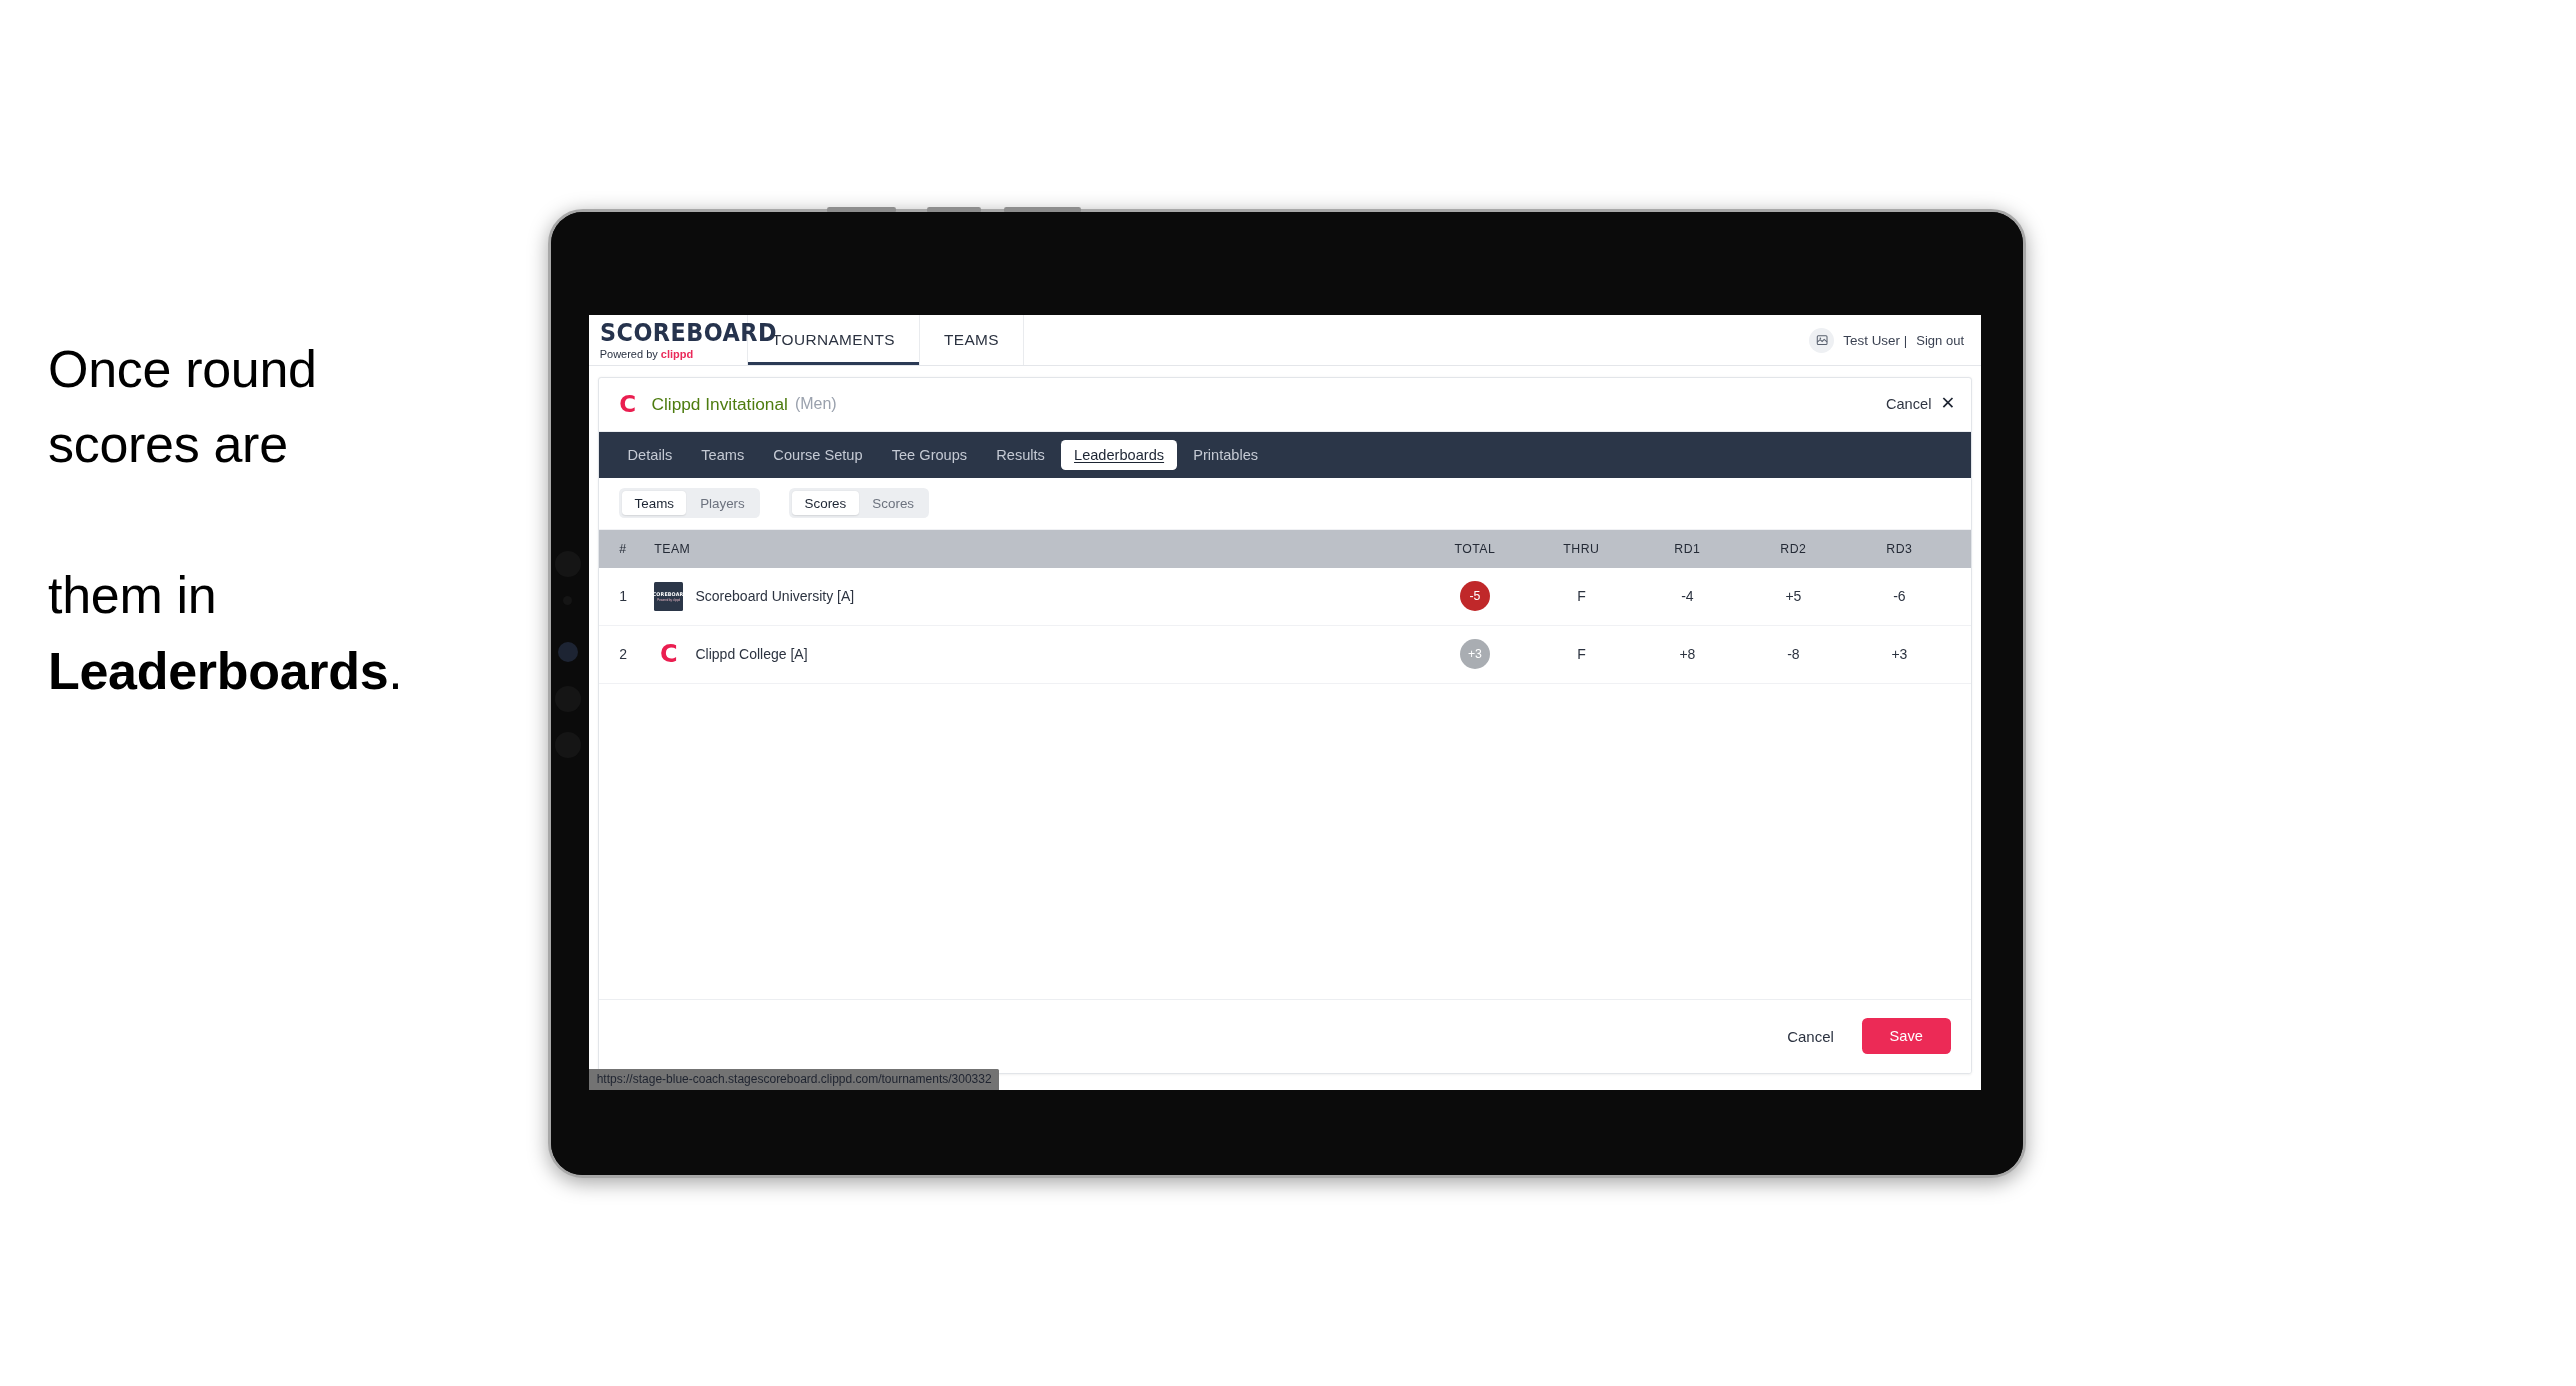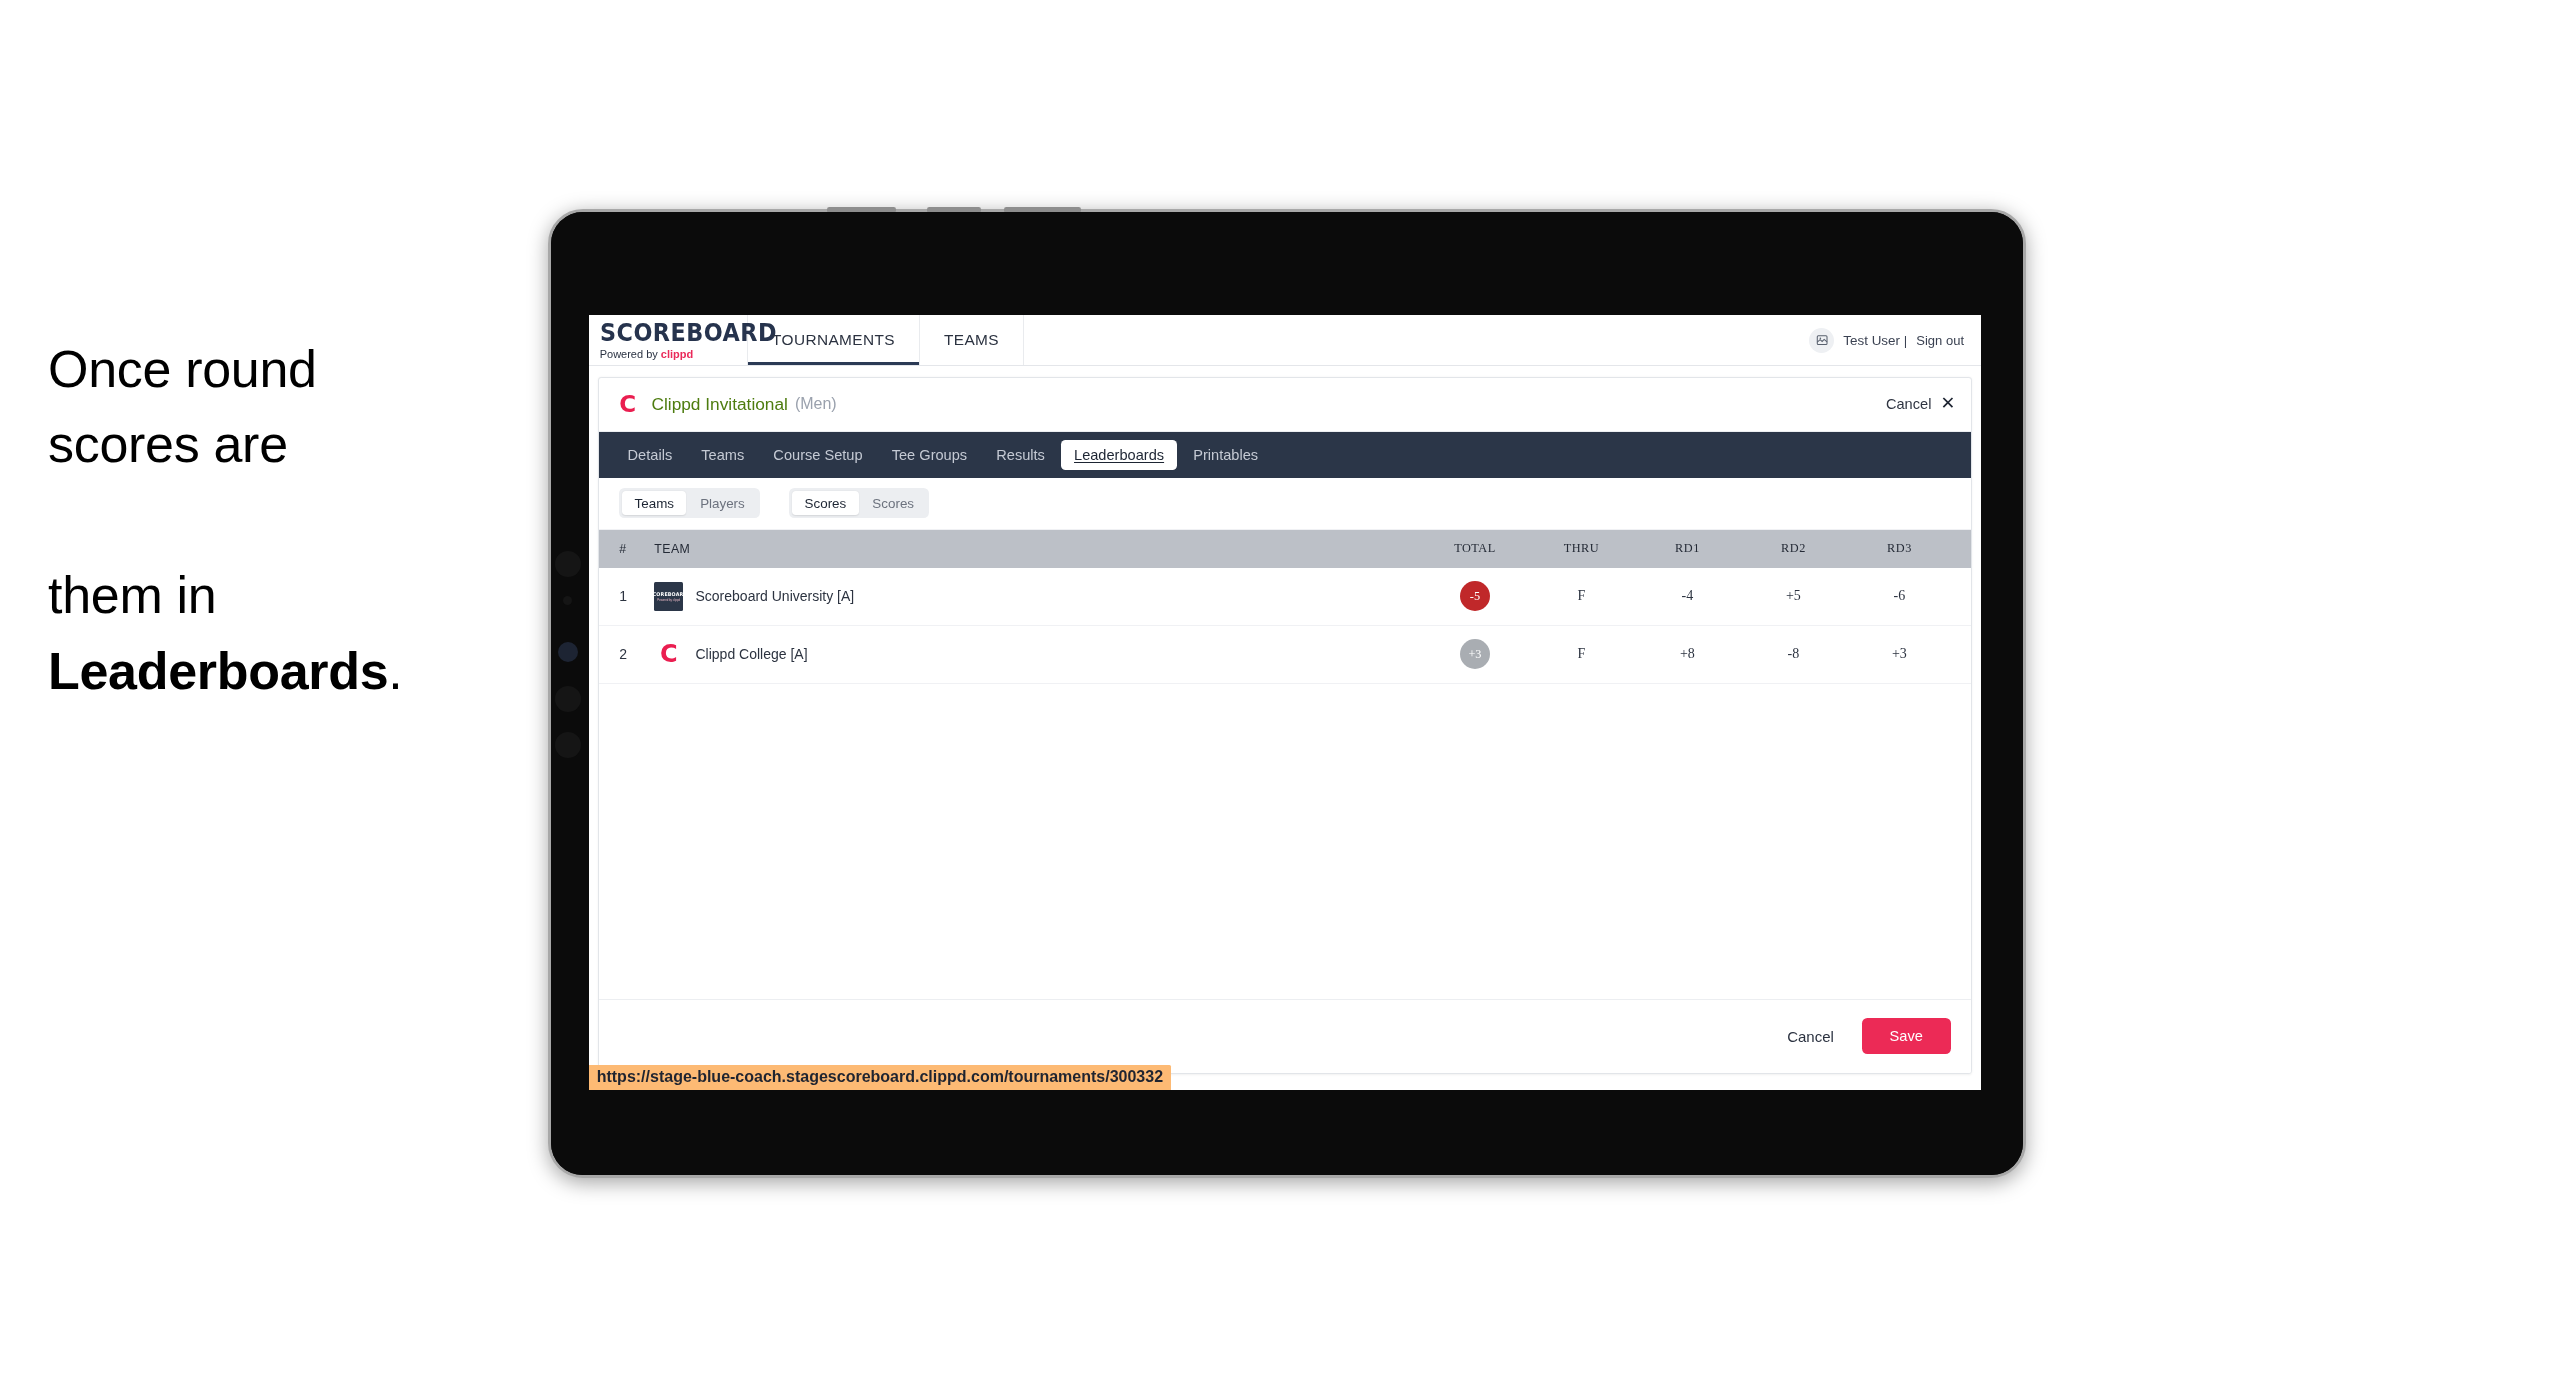--- a/index.html
+++ b/index.html
@@ -236,21 +236,21 @@
   #lb-head {
     background: #bcc0c7;
     height: 38px;
     font-size: 12.3px;
     letter-spacing: 0.5px;
     color: #242a36;
   }
   .lb-body-row { border-bottom: 0.8px solid #f0f1f4; font-size: 14px; color: #2c3340; }
   .c-rank { width: 35px; flex: 0 0 35px; }
   .c-team { flex: 1; display: flex; align-items: center; gap: 12.3px; min-width: 0; }
-  .c-total, .c-thru, .c-rd { flex: 0 0 106px; text-align: center; font-family: Liberation Serif, serif; }
+  .c-total, .c-thru, .c-rd { flex: 0 0 106px; text-align: center; }
   .c-total { flex: 0 0 107px; }
 
   .team-logo-box {
     width: 29px; height: 29px;
     background: #2b3648;
     border-radius: 1.5px;
     display: flex; flex-direction: column;
     align-items: center; justify-content: center;
     flex: 0 0 29px;
   }
@@ -306,27 +306,26 @@
     border-radius: 5.4px;
     padding: 10px 28px;
     cursor: pointer;
     font-family: "Liberation Sans", sans-serif;
   }
 
   
   #status-url {
     position: absolute;
     left: 0; bottom: 0;
-    background: #fdba74;
+    background: #737373;
     color: #1f2430;
-    font-size: 16px;
+    font-size: 12px;
     padding: 3.1px 7.7px 3.8px 7.7px;
     white-space: nowrap;
     border-top-right-radius: 1.5px;
-    font-weight: bold;
   }
 </style>
 </head>
 <body>
 
 <div id="stage">
 
   <div id="caption">
     <span>Once round</span><br>
     <span>scores are</span><br>

